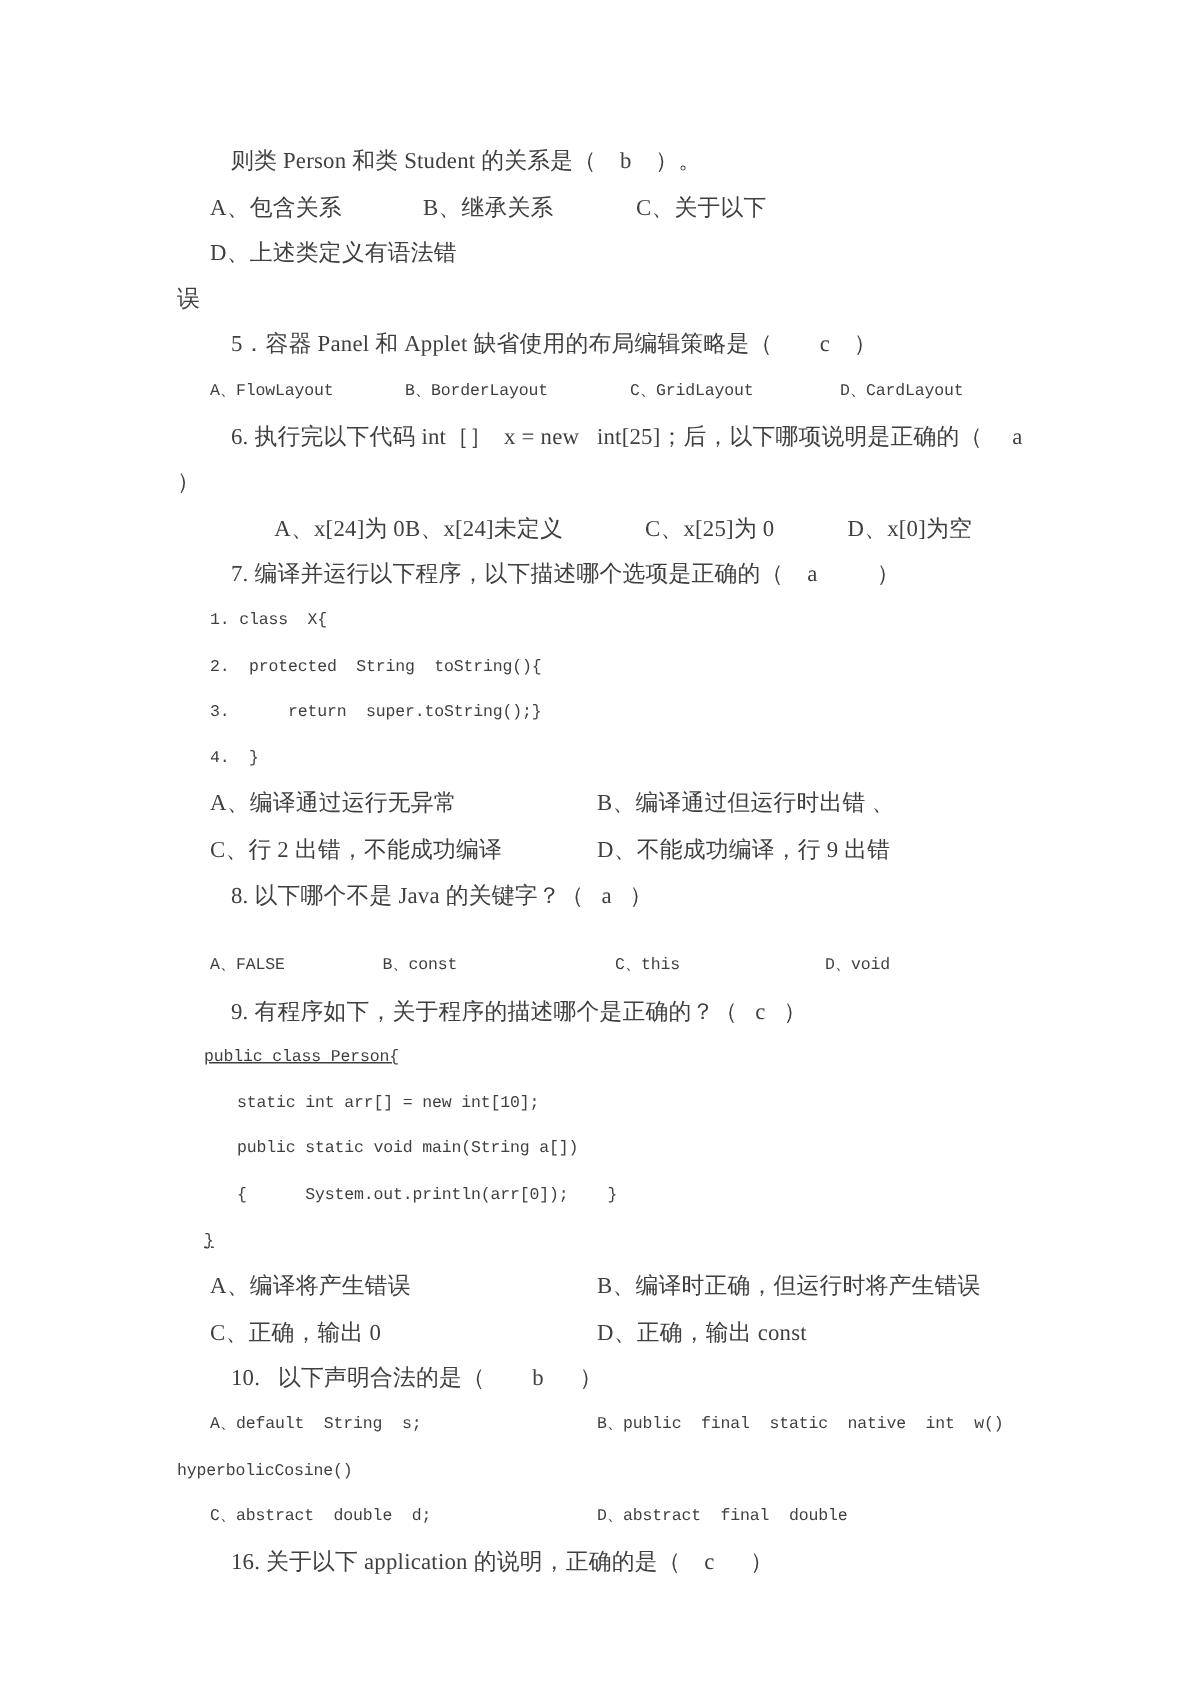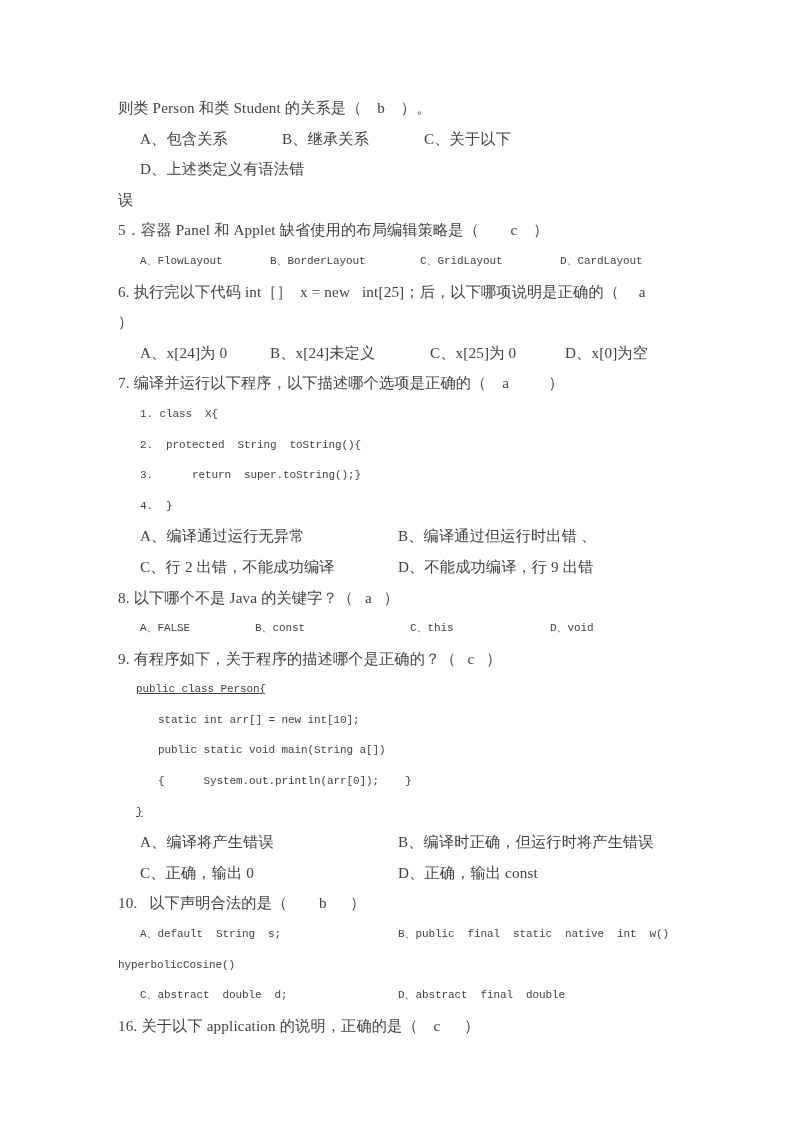--- a/index.html
+++ b/index.html
@@ -30,21 +30,21 @@
     width: 570px;
   }
   .line {
     font-size: 15.2px;
     line-height: 30.6px;
     white-space: pre-wrap;
     letter-spacing: 0.15px;
     color: #3f3f3f;
   }
   
-  .stem { text-indent: 0; }
+  .stem { text-indent: 0; margin-left: 36px; }
   
   .wrap { text-indent: 0; }
   
   .mono {
     font-family: "Liberation Mono", "DejaVu Sans Mono", monospace;
     font-size: 11px;
     letter-spacing: -0.1px;
   }
   .code {
     padding-left: 22px;
@@ -73,26 +73,26 @@
     vertical-align: top;
   }
   .w-rel1 .c { width: 142px; }
   .w-rel1 .c:last-child { width: auto; }
 
   .w-lay .c1 { display:inline-block; width: 130px; }
   .w-lay .c2 { display:inline-block; width: 150px; }
   .w-lay .c3 { display:inline-block; width: 140px; }
   .w-lay .c4 { display:inline-block; }
 
-  .w-arr .c1 { display:inline-block; width: 130px; }
+  .w-arr .c1 { display:inline-block; width: 130px; text-align: right; }
   .w-arr .c2 { display:inline-block; width: 160px; }
   .w-arr .c3 { display:inline-block; width: 135px; }
   .w-arr .c4 { display:inline-block; }
 
-  .w-kw .c1 { display:inline-block; width: 115px; }
+  .w-kw .c1 { display:inline-block; width: 115px; margin-top: 16px; }
   .w-kw .c2 { display:inline-block; width: 155px; }
   .w-kw .c3 { display:inline-block; width: 140px; }
   .w-kw .c4 { display:inline-block; }
 
   
   .content {
     text-rendering: optimizeLegibility;
   }
 </style>
 </head>

